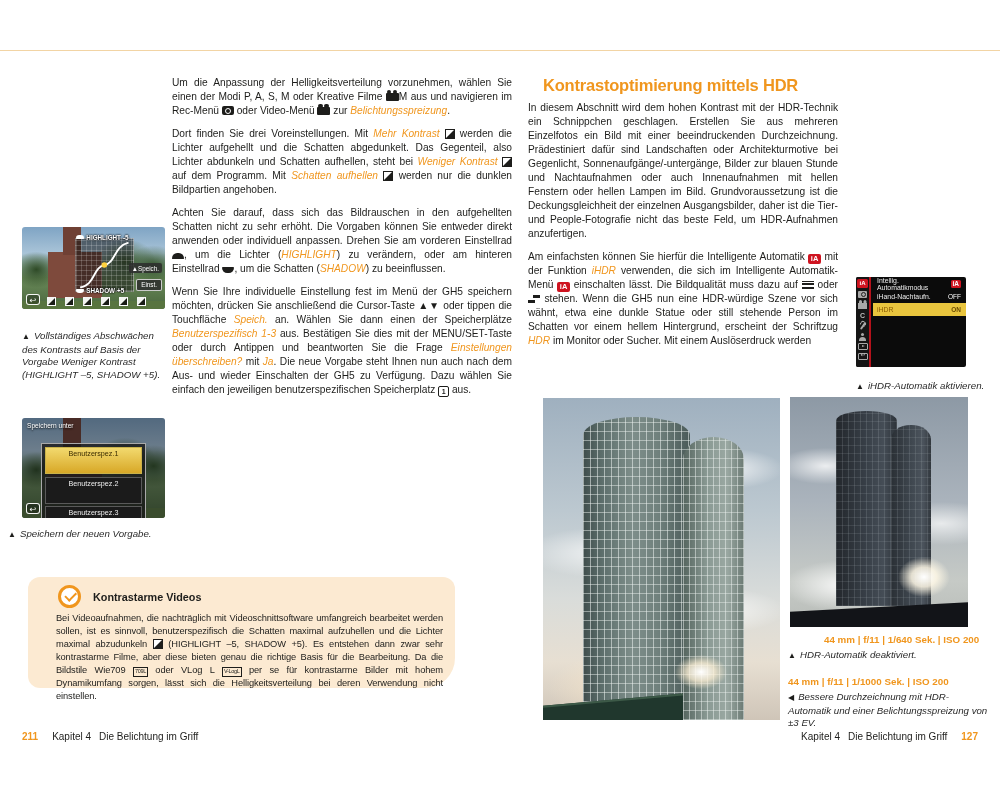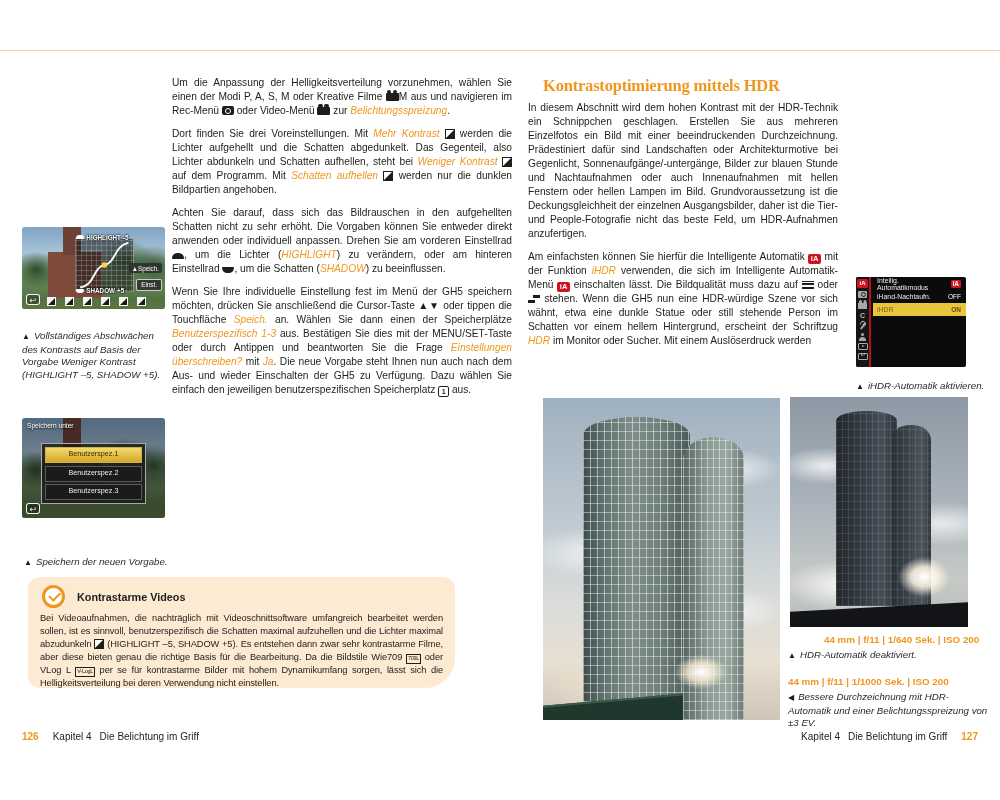--- a/index.html
+++ b/index.html
@@ -6,21 +6,21 @@
   html,body{width:1000px;height:800px;}
   body{background:#fff;font-family:"Liberation Sans",sans-serif;color:#1d1d1b;position:relative;overflow:hidden;}
   .abs{position:absolute;}
 
   .top-rule{left:0;top:50px;width:1000px;height:1px;background:#f2d4a4;}
 
   
   .col{text-align:justify;font-size:10.2px;line-height:14px;color:#1d1d1b;}
   .col p{margin:0 0 9px 0;}
   .ai{color:#f0961e;font-style:italic;}
-  .h1{color:#f0961e;font-size:16.5px;font-weight:bold;letter-spacing:-0.2px;font-family:Liberation Serif, serif;}
+  .h1{color:#f0961e;font-size:16.5px;font-weight:bold;letter-spacing:-0.2px;}
 
   .figcap{font-style:italic;font-size:9.7px;line-height:12.5px;color:#2a2a2a;}
   .capmark{font-style:normal;font-size:8px;margin-right:4px;color:#1d1d1b;}
   .exif{color:#f0961e;font-weight:bold;font-size:9.8px;}
 
   .footer{font-size:10px;color:#1d1d1b;}
   .pgnum{color:#f0961e;font-weight:bold;}
   .foot-gap{display:inline-block;width:14px;}
 
   
@@ -32,21 +32,21 @@
   .ic-contrast{width:10px;height:10px;border:1px solid #1d1d1b;background:linear-gradient(135deg,#fff 49%,#1d1d1b 51%);vertical-align:-2px;}
   .ic-dial-front{width:12px;height:6px;background:#1d1d1b;border-radius:6px 6px 1px 1px;}
   .ic-dial-rear{width:12px;height:6px;background:#1d1d1b;border-radius:1px 1px 6px 6px;}
   .ic-ia{background:#cf1420;color:#fff;font-weight:bold;font-size:7.5px;line-height:10px;padding:0 2.5px;border-radius:2px;}
   .ic-slot{border:1.3px solid #1d1d1b;border-radius:2px;font-size:7px;line-height:9px;padding:0 2.5px;font-weight:bold;}
   .ic-q-fine{width:12px;height:8px;background:repeating-linear-gradient(0deg,#1d1d1b 0 2px,transparent 2px 3.5px);}
   .ic-q-std{width:12px;height:8px;background:linear-gradient(#1d1d1b,#1d1d1b) left bottom/7px 3px no-repeat,linear-gradient(#1d1d1b,#1d1d1b) right top/7px 3px no-repeat;}
   .ic-style709,.ic-stylevlog{border:1px solid #1d1d1b;font-size:5.5px;line-height:7px;padding:0.5px 1px;letter-spacing:-0.3px;vertical-align:0;}
 
   
-  .tipbox{left:28px;top:577px;width:427px;height:111px;background:#fcead2;border-radius:12px 12px 30px 12px;padding:8px 12px 8px 12px;}
+  .tipbox{left:28px;top:577px;width:427px;height:111px;background:#fcead2;border-radius:12px 12px 30px 12px;padding:8px 12px 8px 28px;}
   .tip-head{display:flex;align-items:center;gap:12px;margin-left:2px;}
   .checkring{width:23px;height:23px;border-radius:50%;border:3px solid #f0961e;background:#fff;position:relative;flex:0 0 auto;}
   .checkring::after{content:"";position:absolute;left:4px;top:4px;width:9px;height:4.5px;border-left:2.4px solid #f0961e;border-bottom:2.4px solid #f0961e;transform:rotate(-45deg);}
   .tip-title{font-weight:bold;font-size:10.8px;}
   .tip-body{margin-top:4px;font-size:9.3px;line-height:13px;text-align:justify;letter-spacing:-0.1px;}
 
   
   .shot{overflow:hidden;border-radius:3px;background:linear-gradient(180deg,#7fa4c4 0%,#a9c4d8 32%,#8fae9a 48%,#6a8a5a 62%,#49663c 100%);}
   .trees{position:absolute;inset:0;background:
     radial-gradient(34px 26px at 10% 52%,#2e4a26,transparent 70%),
@@ -66,21 +66,21 @@
   .lab-hl{top:8%;left:38%;}
   .lab-sh{bottom:18%;left:38%;}
   .mini-dial-f{display:inline-block;width:8px;height:4px;background:#fff;border-radius:4px 4px 1px 1px;}
   .mini-dial-r{display:inline-block;width:8px;height:4px;background:#fff;border-radius:1px 1px 4px 4px;}
   .btn-sp{position:absolute;right:3px;top:44%;background:rgba(45,45,45,.85);color:#fff;font-size:6.3px;padding:1.5px 3px;border-radius:2px;}
   .btn-ei{position:absolute;right:3px;top:63%;background:rgba(45,45,45,.85);border:1px solid rgba(255,255,255,.75);color:#fff;font-size:6.3px;padding:1.5px 4px;border-radius:2px;}
   .preset-row{position:absolute;left:25px;bottom:3px;right:-4px;display:flex;gap:9px;}
   .pc{flex:0 0 auto;width:9px;height:9px;border:1px solid rgba(255,255,255,.95);background:linear-gradient(135deg,rgba(255,255,255,.92) 49%,rgba(15,15,15,.88) 51%);}
   .save-title{position:absolute;left:5px;top:4px;color:#fff;font-size:6.6px;text-shadow:0 1px 2px #000;}
   .dlg{position:absolute;left:13%;top:25%;width:74%;background:rgba(25,25,25,.8);border:1px solid #a9a9a9;padding:3px;display:flex;flex-direction:column;gap:2.5px;}
-  .opt{height:16px;background:#1b1b1b;border:1px solid #5a5a5a;color:#eee;font-size:7.2px;line-height:12.5px;text-align:center;}
+  .opt{height:27px;background:#1b1b1b;border:1px solid #5a5a5a;color:#eee;font-size:7.2px;line-height:12.5px;text-align:center;}
   .opt.sel{background:linear-gradient(#f2d96e,#d8a827);color:#3a2c00;border-color:#c9b24a;}
 
   
   .menu-shot{background:#0b0b0b;border-radius:2px;overflow:hidden;}
   .menu-side{position:absolute;left:0;top:0;bottom:0;width:15px;background:#151515;border-right:2px solid #b5121b;display:flex;flex-direction:column;align-items:center;padding:2px 0;gap:2.5px;}
   .sic{flex:0 0 auto;position:relative;}
   .side-ia{width:11px;height:9px;background:#cf1420;color:#fff;font-size:6px;font-weight:bold;line-height:9px;text-align:center;border-radius:1.5px;}
   .side-cam{width:9px;height:7px;background:#a8a8a8;border-radius:1px;}
   .side-cam::after{content:"";position:absolute;left:3px;top:1.5px;width:3px;height:3px;border:1px solid #222;border-radius:50%;}
   .side-mov{width:9px;height:6px;background:#a8a8a8;margin-top:3px;}
@@ -189,41 +189,41 @@
     <div class="grass"></div>
     <div class="dim"></div>
     <div class="save-title">Speichern unter</div>
     <div class="dlg">
       <div class="opt sel">Benutzerspez.1</div>
       <div class="opt">Benutzerspez.2</div>
       <div class="opt">Benutzerspez.3</div>
     </div>
     <div class="ret"></div>
   </div>
-  <div class="abs figcap" style="left:24px;top:528px;width:144px;margin-top:28px;">
+  <div class="abs figcap" style="left:8px;top:528px;width:144px;">
     <span class="capmark">▲</span><span>Speichern der neuen Vorgabe.</span>
   </div>
 
   <div class="abs col" style="left:172px;top:76px;width:340px;">
     <p>Um die Anpassung der Helligkeitsverteilung vorzunehmen, wählen Sie einen der Modi P, A, S, M oder Kreative Filme <span class="seg-icon ic-movie"></span>M aus und navigieren im Rec-Menü <span class="seg-icon ic-cam"></span> oder Video-Menü <span class="seg-icon ic-movie"></span> zur <span class="ai">Belichtungsspreizung</span>.</p>
     <p>Dort finden Sie drei Voreinstellungen. Mit <span class="ai">Mehr Kontrast</span> <span class="seg-icon ic-contrast"></span> werden die Lichter aufgehellt und die Schatten abgedunkelt. Das Gegenteil, also Lichter abdunkeln und Schatten aufhellen, steht bei <span class="ai">Weniger Kontrast</span> <span class="seg-icon ic-contrast"></span> auf dem Programm. Mit <span class="ai">Schatten aufhellen</span> <span class="seg-icon ic-contrast"></span> werden nur die dunklen Bildpartien angehoben.</p>
     <p>Achten Sie darauf, dass sich das Bildrauschen in den aufgehellten Schatten nicht zu sehr erhöht. Die Vorgaben können Sie entweder direkt anwenden oder individuell anpassen. Drehen Sie am vorderen Einstellrad <span class="seg-icon ic-dial-front"></span>, um die Lichter (<span class="ai">HIGHLIGHT</span>) zu verändern, oder am hinteren Einstellrad <span class="seg-icon ic-dial-rear"></span>, um die Schatten (<span class="ai">SHADOW</span>) zu beeinflussen.</p>
     <p>Wenn Sie Ihre individuelle Einstellung fest im Menü der GH5 speichern möchten, drücken Sie anschließend die Cursor-Taste ▲▼ oder tippen die Touchfläche <span class="ai">Speich.</span> an. Wählen Sie dann einen der Speicherplätze <span class="ai">Benutzerspezifisch 1-3</span> aus. Bestätigen Sie dies mit der MENU/SET-Taste oder durch Antippen und beantworten Sie die Frage <span class="ai">Einstellungen überschreiben?</span> mit <span class="ai">Ja</span>. Die neue Vorgabe steht Ihnen nun auch nach dem Aus- und wieder Einschalten der GH5 zu Verfügung. Dazu wählen Sie einfach den jeweiligen benutzerspezifischen Speicherplatz <span class="seg-icon ic-slot">1</span> aus.</p>
   </div>
 
   <div class="abs tipbox">
     <div class="tip-head">
       <span class="checkring"></span>
       <span class="tip-title">Kontrastarme Videos</span>
     </div>
     <div class="tip-body">Bei Videoaufnahmen, die nachträglich mit Videoschnittsoftware umfangreich bearbeitet werden sollen, ist es sinnvoll, benutzerspezifisch die Schatten maximal aufzuhellen und die Lichter maximal abzudunkeln <span class="seg-icon ic-contrast"></span> (HIGHLIGHT –5, SHADOW +5). Es entstehen dann zwar sehr kontrastarme Filme, aber diese bieten genau die richtige Basis für die Bearbeitung. Da die Bildstile Wie709 <span class="seg-icon ic-style709">709L</span> oder VLog L <span class="seg-icon ic-stylevlog">V-LogL</span> per se für kontrastarme Bilder mit hohem Dynamikumfang sorgen, lässt sich die Helligkeitsverteilung bei deren Verwendung nicht einstellen.</div>
   </div>
 
   <div class="abs footer" style="left:22px;top:731px;">
-    <span class="pgnum">126</span><span class="foot-gap"></span><span>Kapitel 4</span><span class="foot-gap" style="width:8px;"></span><span>Die Belichtung im Griff</span>
+    <span class="pgnum">211</span><span class="foot-gap"></span><span>Kapitel 4</span><span class="foot-gap" style="width:8px;"></span><span>Die Belichtung im Griff</span>
   </div>
 
   <div class="abs h1" style="left:543px;top:76px;width:320px;">Kontrastoptimierung mittels HDR</div>
 
   <div class="abs col" style="left:528px;top:101px;width:310px;">
     <p>In diesem Abschnitt wird dem hohen Kontrast mit der HDR-Technik ein Schnippchen geschlagen. Erstellen Sie aus mehreren Einzelfotos ein Bild mit einer beeindruckenden Durchzeichnung. Prädestiniert dafür sind Landschaften oder Architekturmotive bei Gegenlicht, Sonnenaufgänge/-untergänge, Bilder zur blauen Stunde und Nachtaufnahmen oder auch Innenaufnahmen mit hellen Fenstern oder hellen Lampen im Bild. Grundvoraussetzung ist die Deckungsgleichheit der einzelnen Ausgangsbilder, daher ist die Tier- und People-Fotografie nicht das beste Feld, um HDR-Aufnahmen anzufertigen.</p>
     <p>Am einfachsten können Sie hierfür die Intelligente Automatik <span class="seg-icon ic-ia">iA</span> mit der Funktion <span class="ai">iHDR</span> verwenden, die sich im Intelligente Automatik-Menü <span class="seg-icon ic-ia">iA</span> einschalten lässt. Die Bildqualität muss dazu auf <span class="seg-icon ic-q-fine"></span> oder <span class="seg-icon ic-q-std"></span> stehen. Wenn die GH5 nun eine HDR-würdige Szene vor sich wähnt, etwa eine dunkle Statue oder still stehende Person im Schatten vor einem hellem Hintergrund, erscheint der Schriftzug <span class="ai">HDR</span> im Monitor oder Sucher. Mit einem Auslöserdruck werden</p>
   </div>
 
   <div class="abs menu-shot" style="left:856px;top:277px;width:110px;height:90px;">

